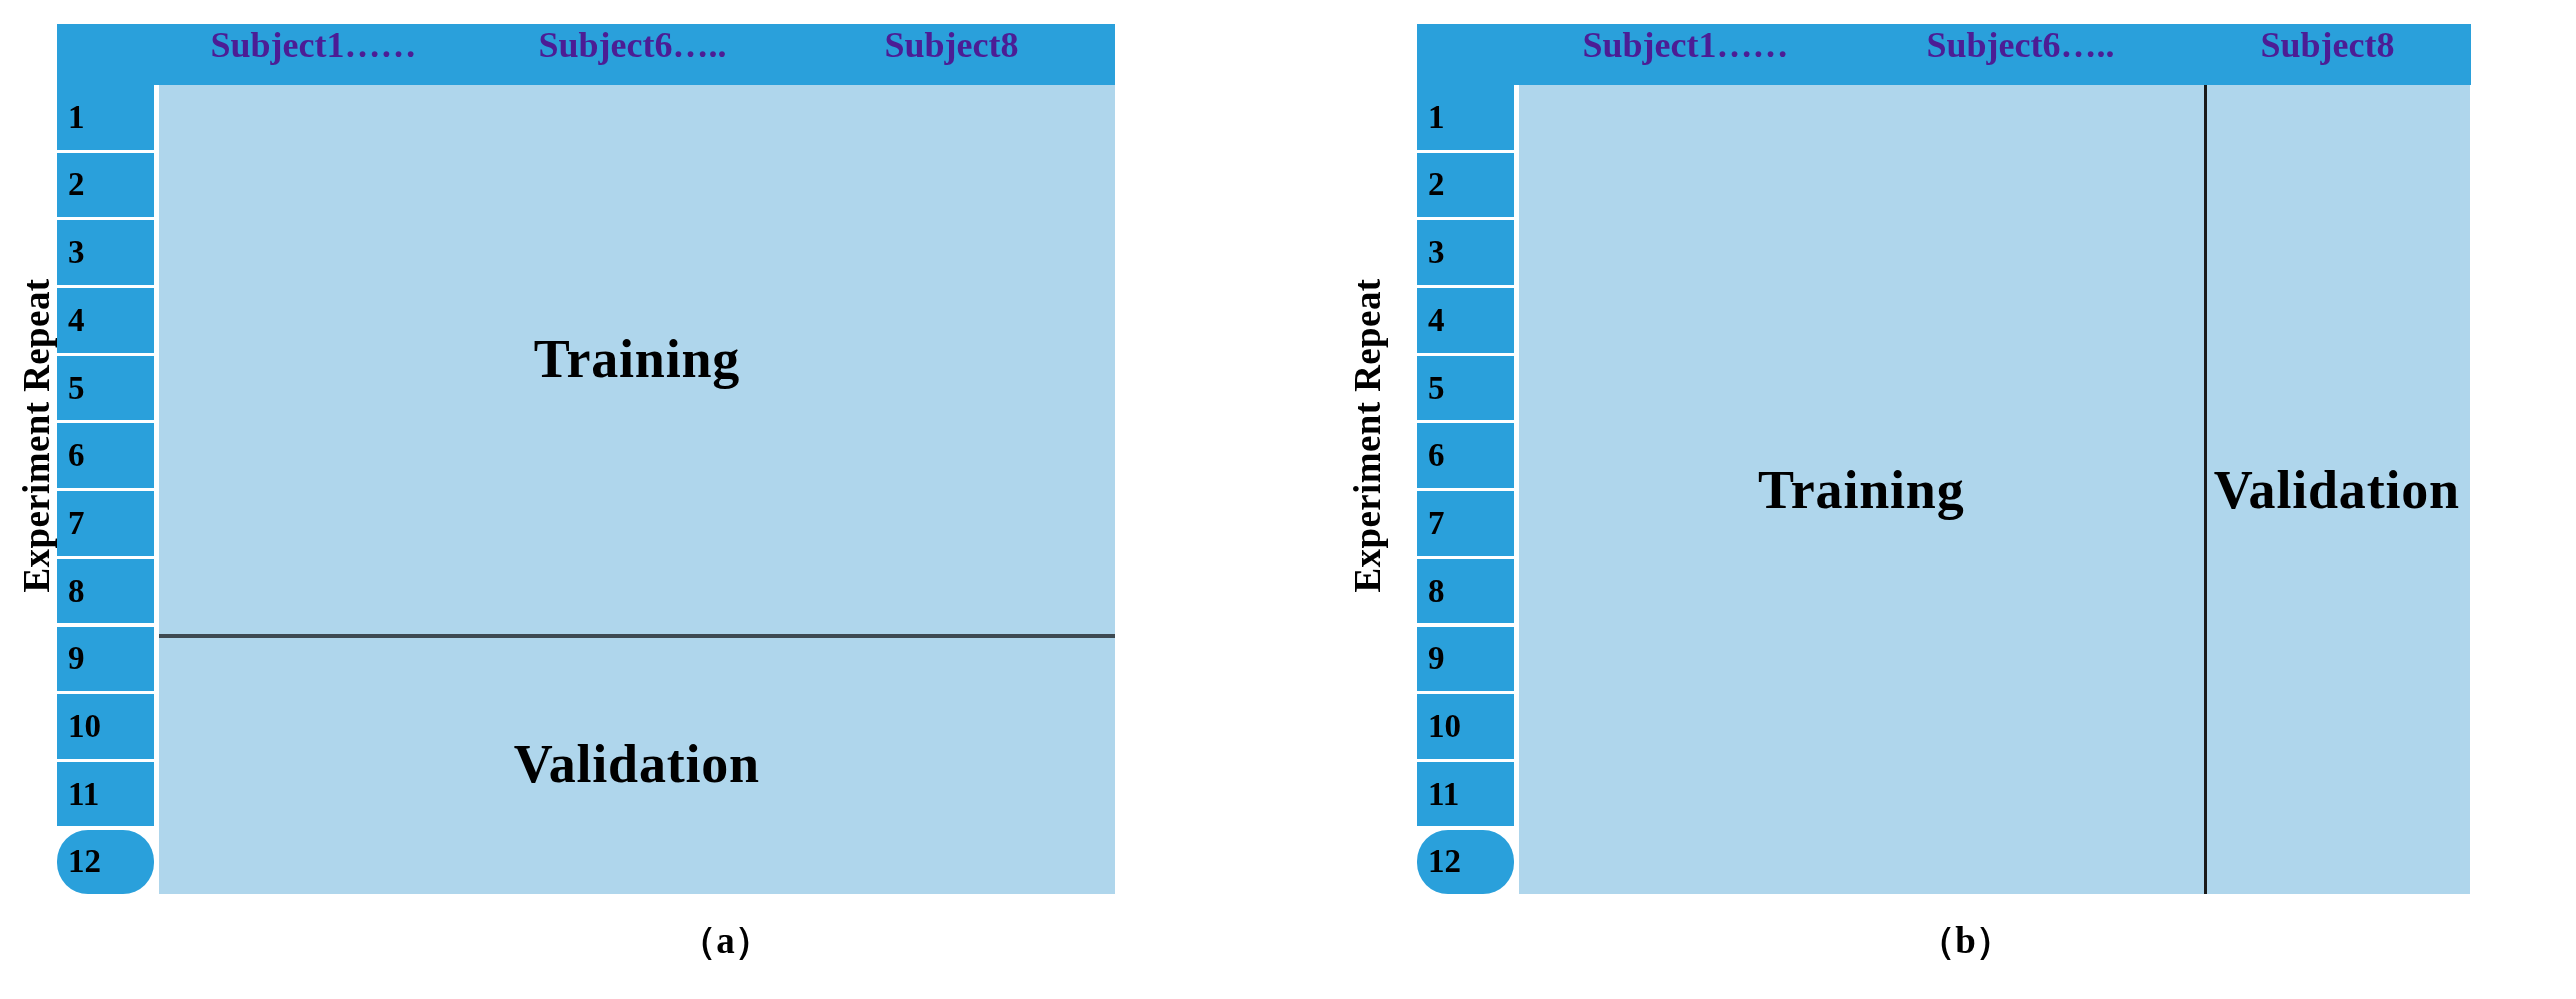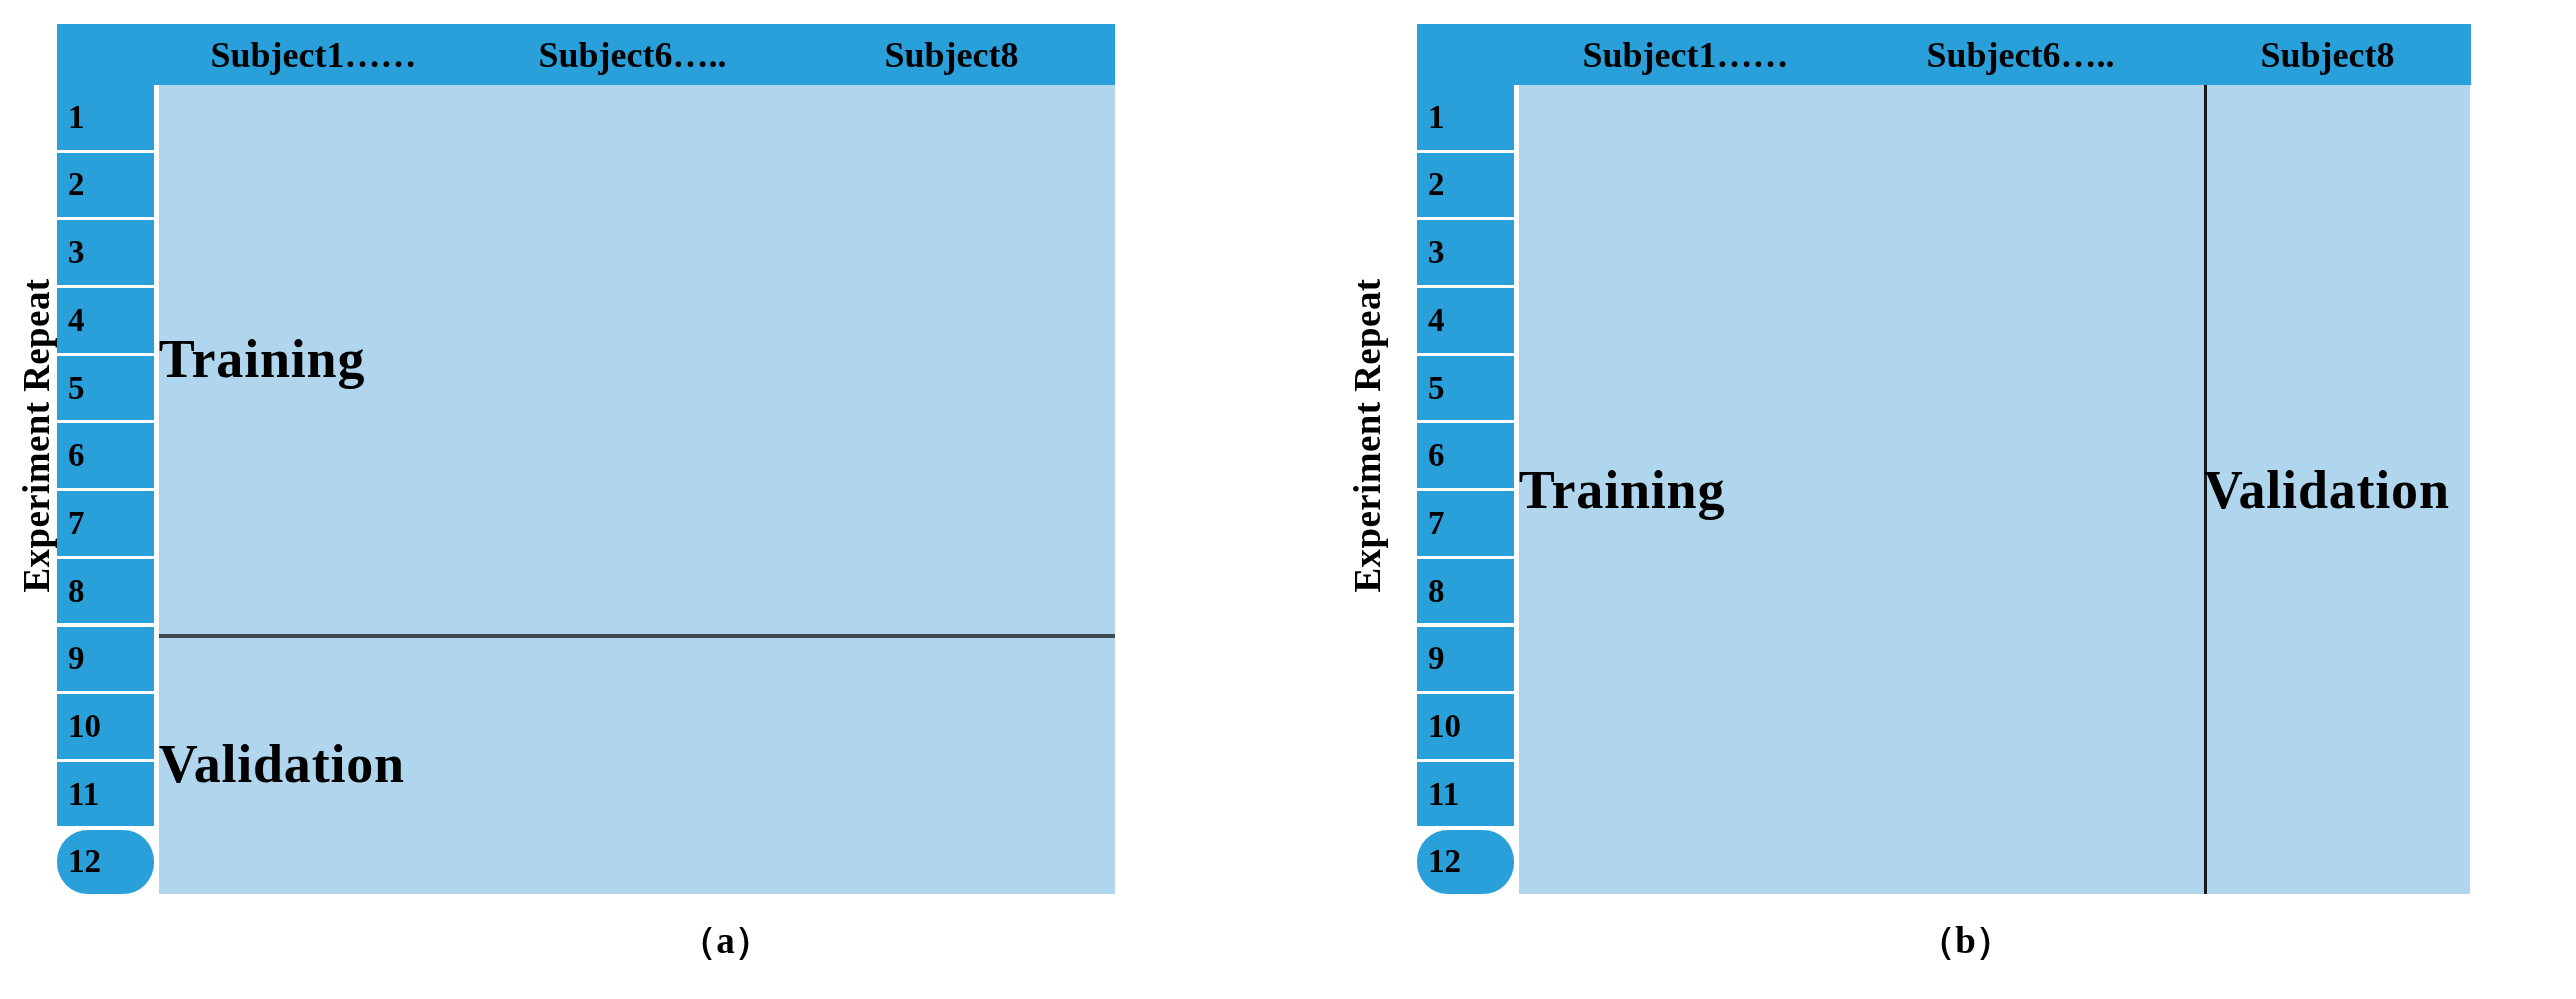--- a/index.html
+++ b/index.html
@@ -71,25 +71,24 @@
     background:#2AA0DB;
   }
   .header-spacer{
     width:97px;
     flex:0 0 97px;
     background:#2AA0DB;
   }
   .header-cells{
     flex:1 1 auto;
     display:flex;
-    align-items:center;
     background:#2AA0DB;
     font-size:36px;
     font-weight:bold;
-    color:#000000;
+    color:#4c1d95;
     white-space:nowrap;
   }
   .hdr{
     display:inline-block;
     text-align:center;
   }
   
   .panel-a .hdr1{width:319px;text-align:center;}
   .panel-a .hdr2{width:319px;text-align:center;}
   .panel-a .hdr3{width:319px;text-align:center;}
@@ -139,20 +138,21 @@
   .split-h{
     position:absolute;
     left:0;right:0;
     height:4px;
     background:#3E4A52;
   }
   .zone{
     position:absolute;
     display:flex;
     align-items:center;
+    justify-content:center;
     font-size:54px;
     font-weight:bold;
     color:#000;
     letter-spacing:0.8px;
   }
 
   
   .split-v{
     position:absolute;
     top:0;bottom:0;

